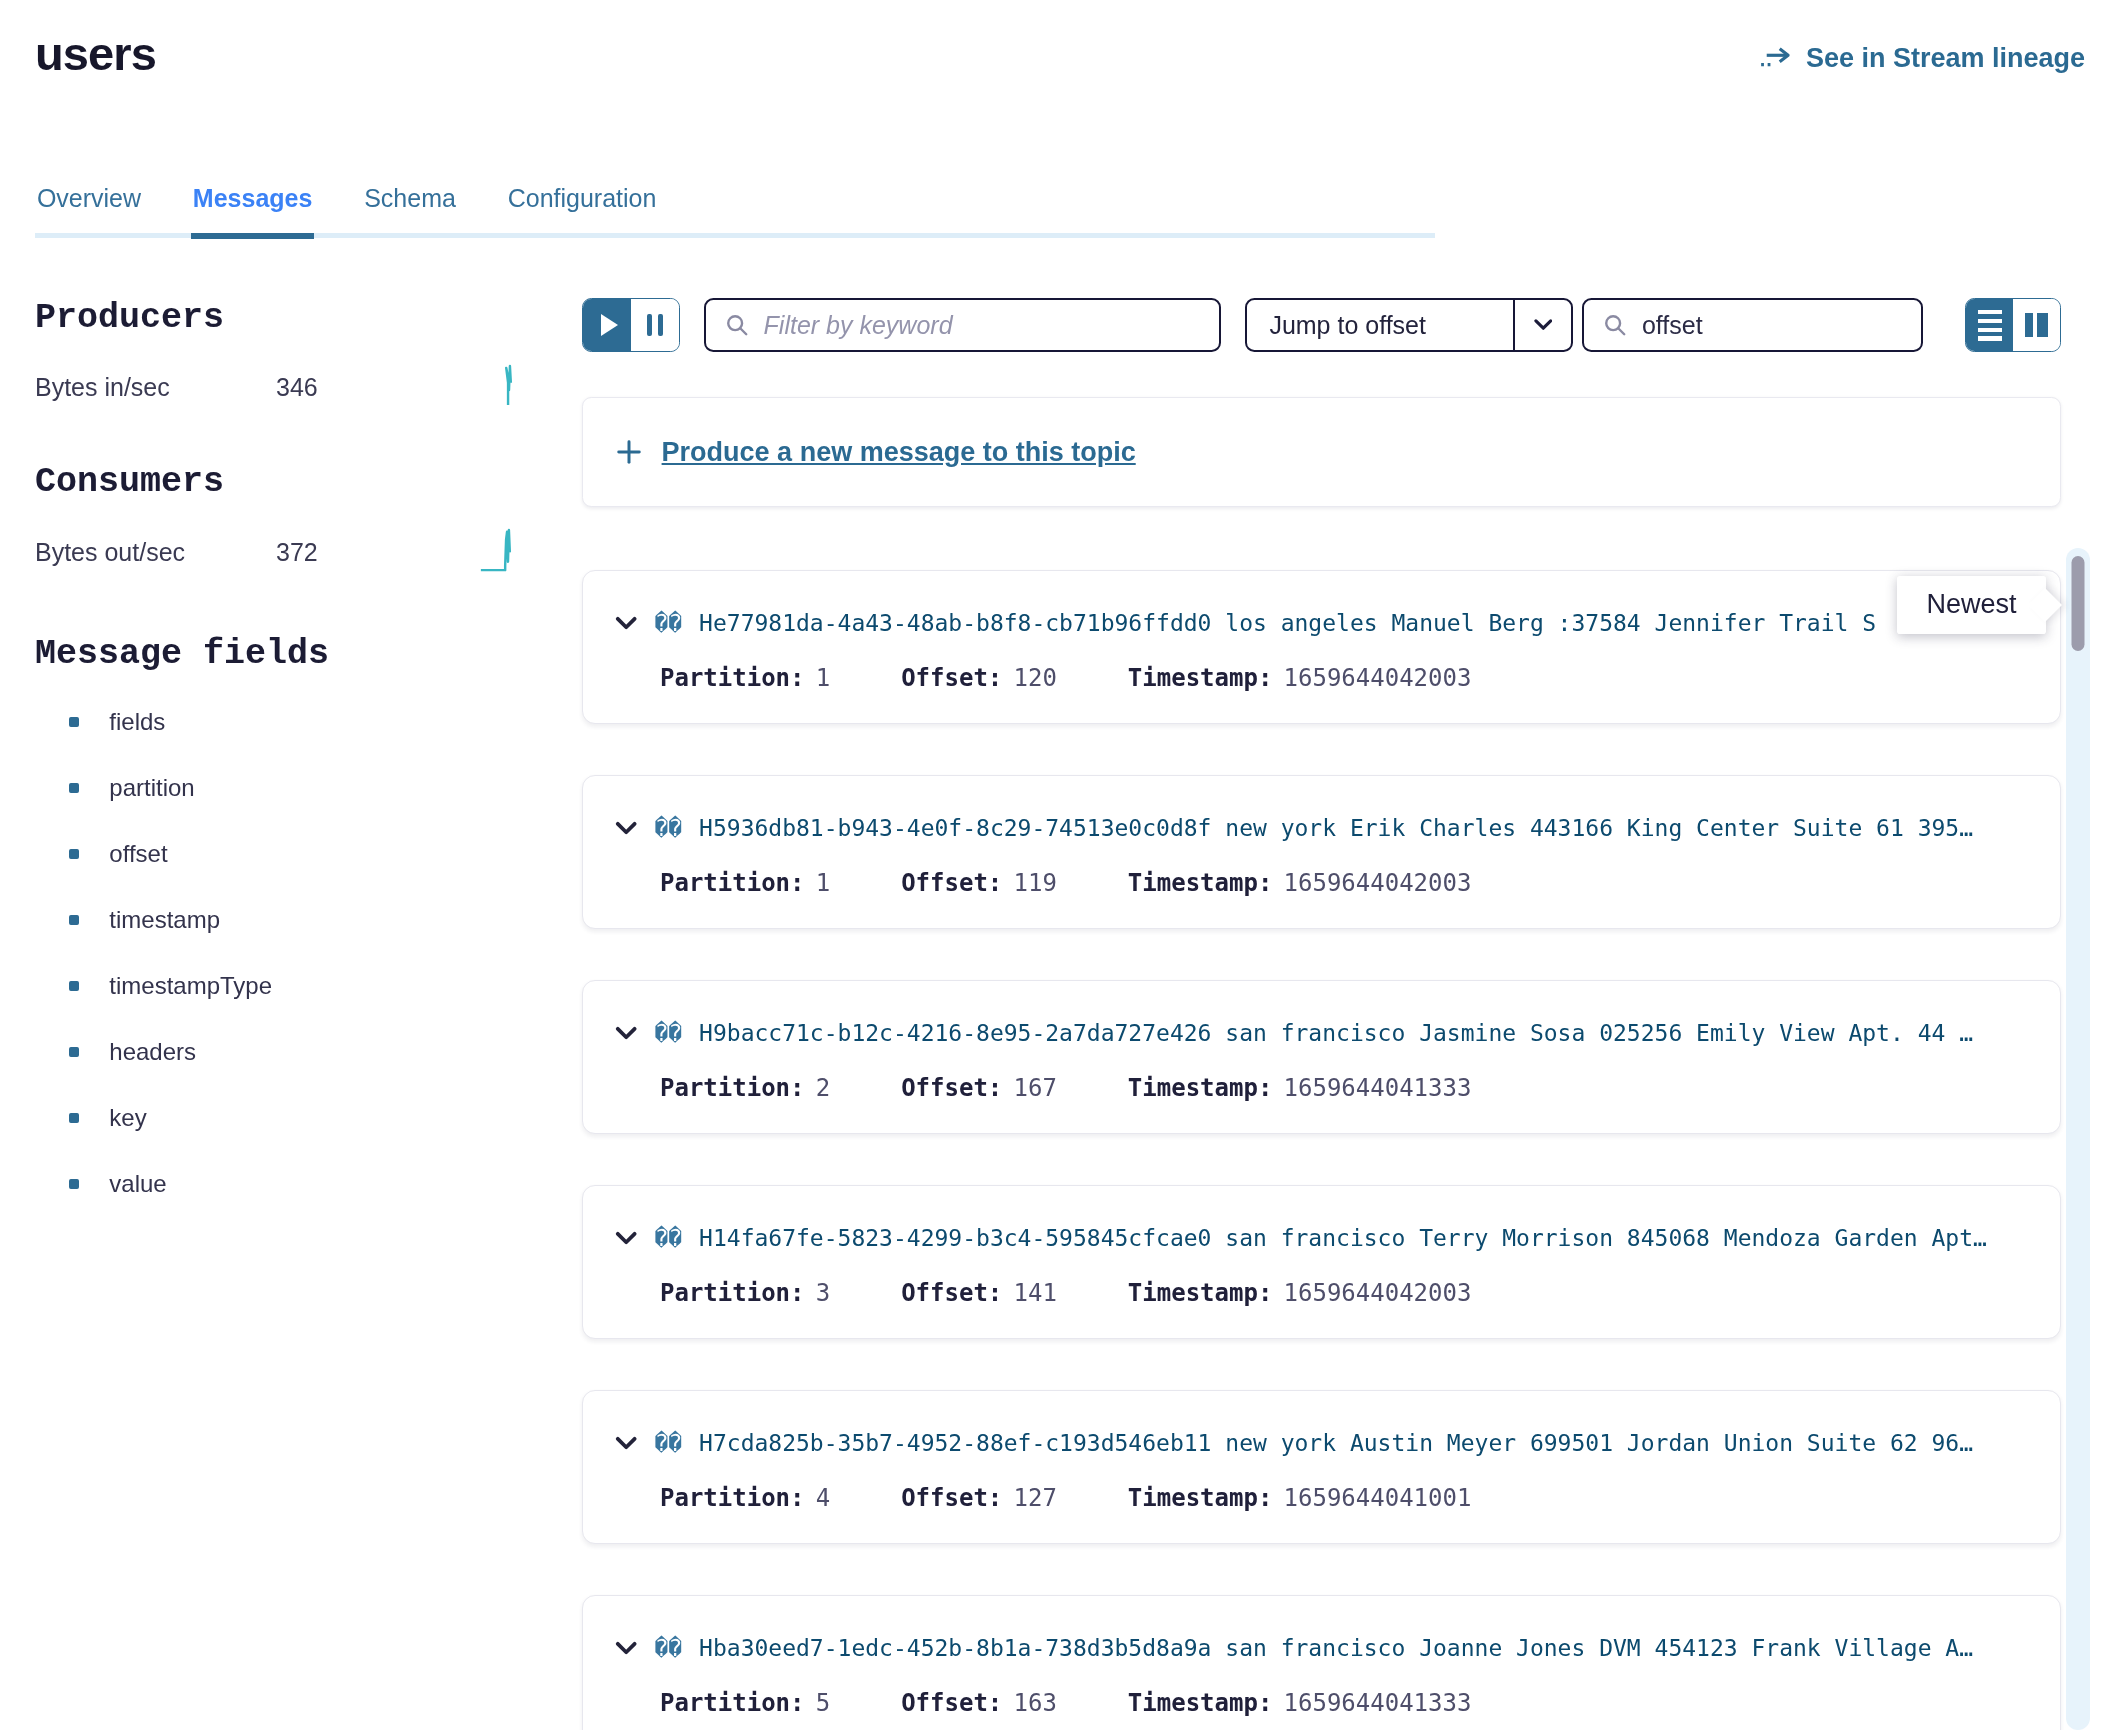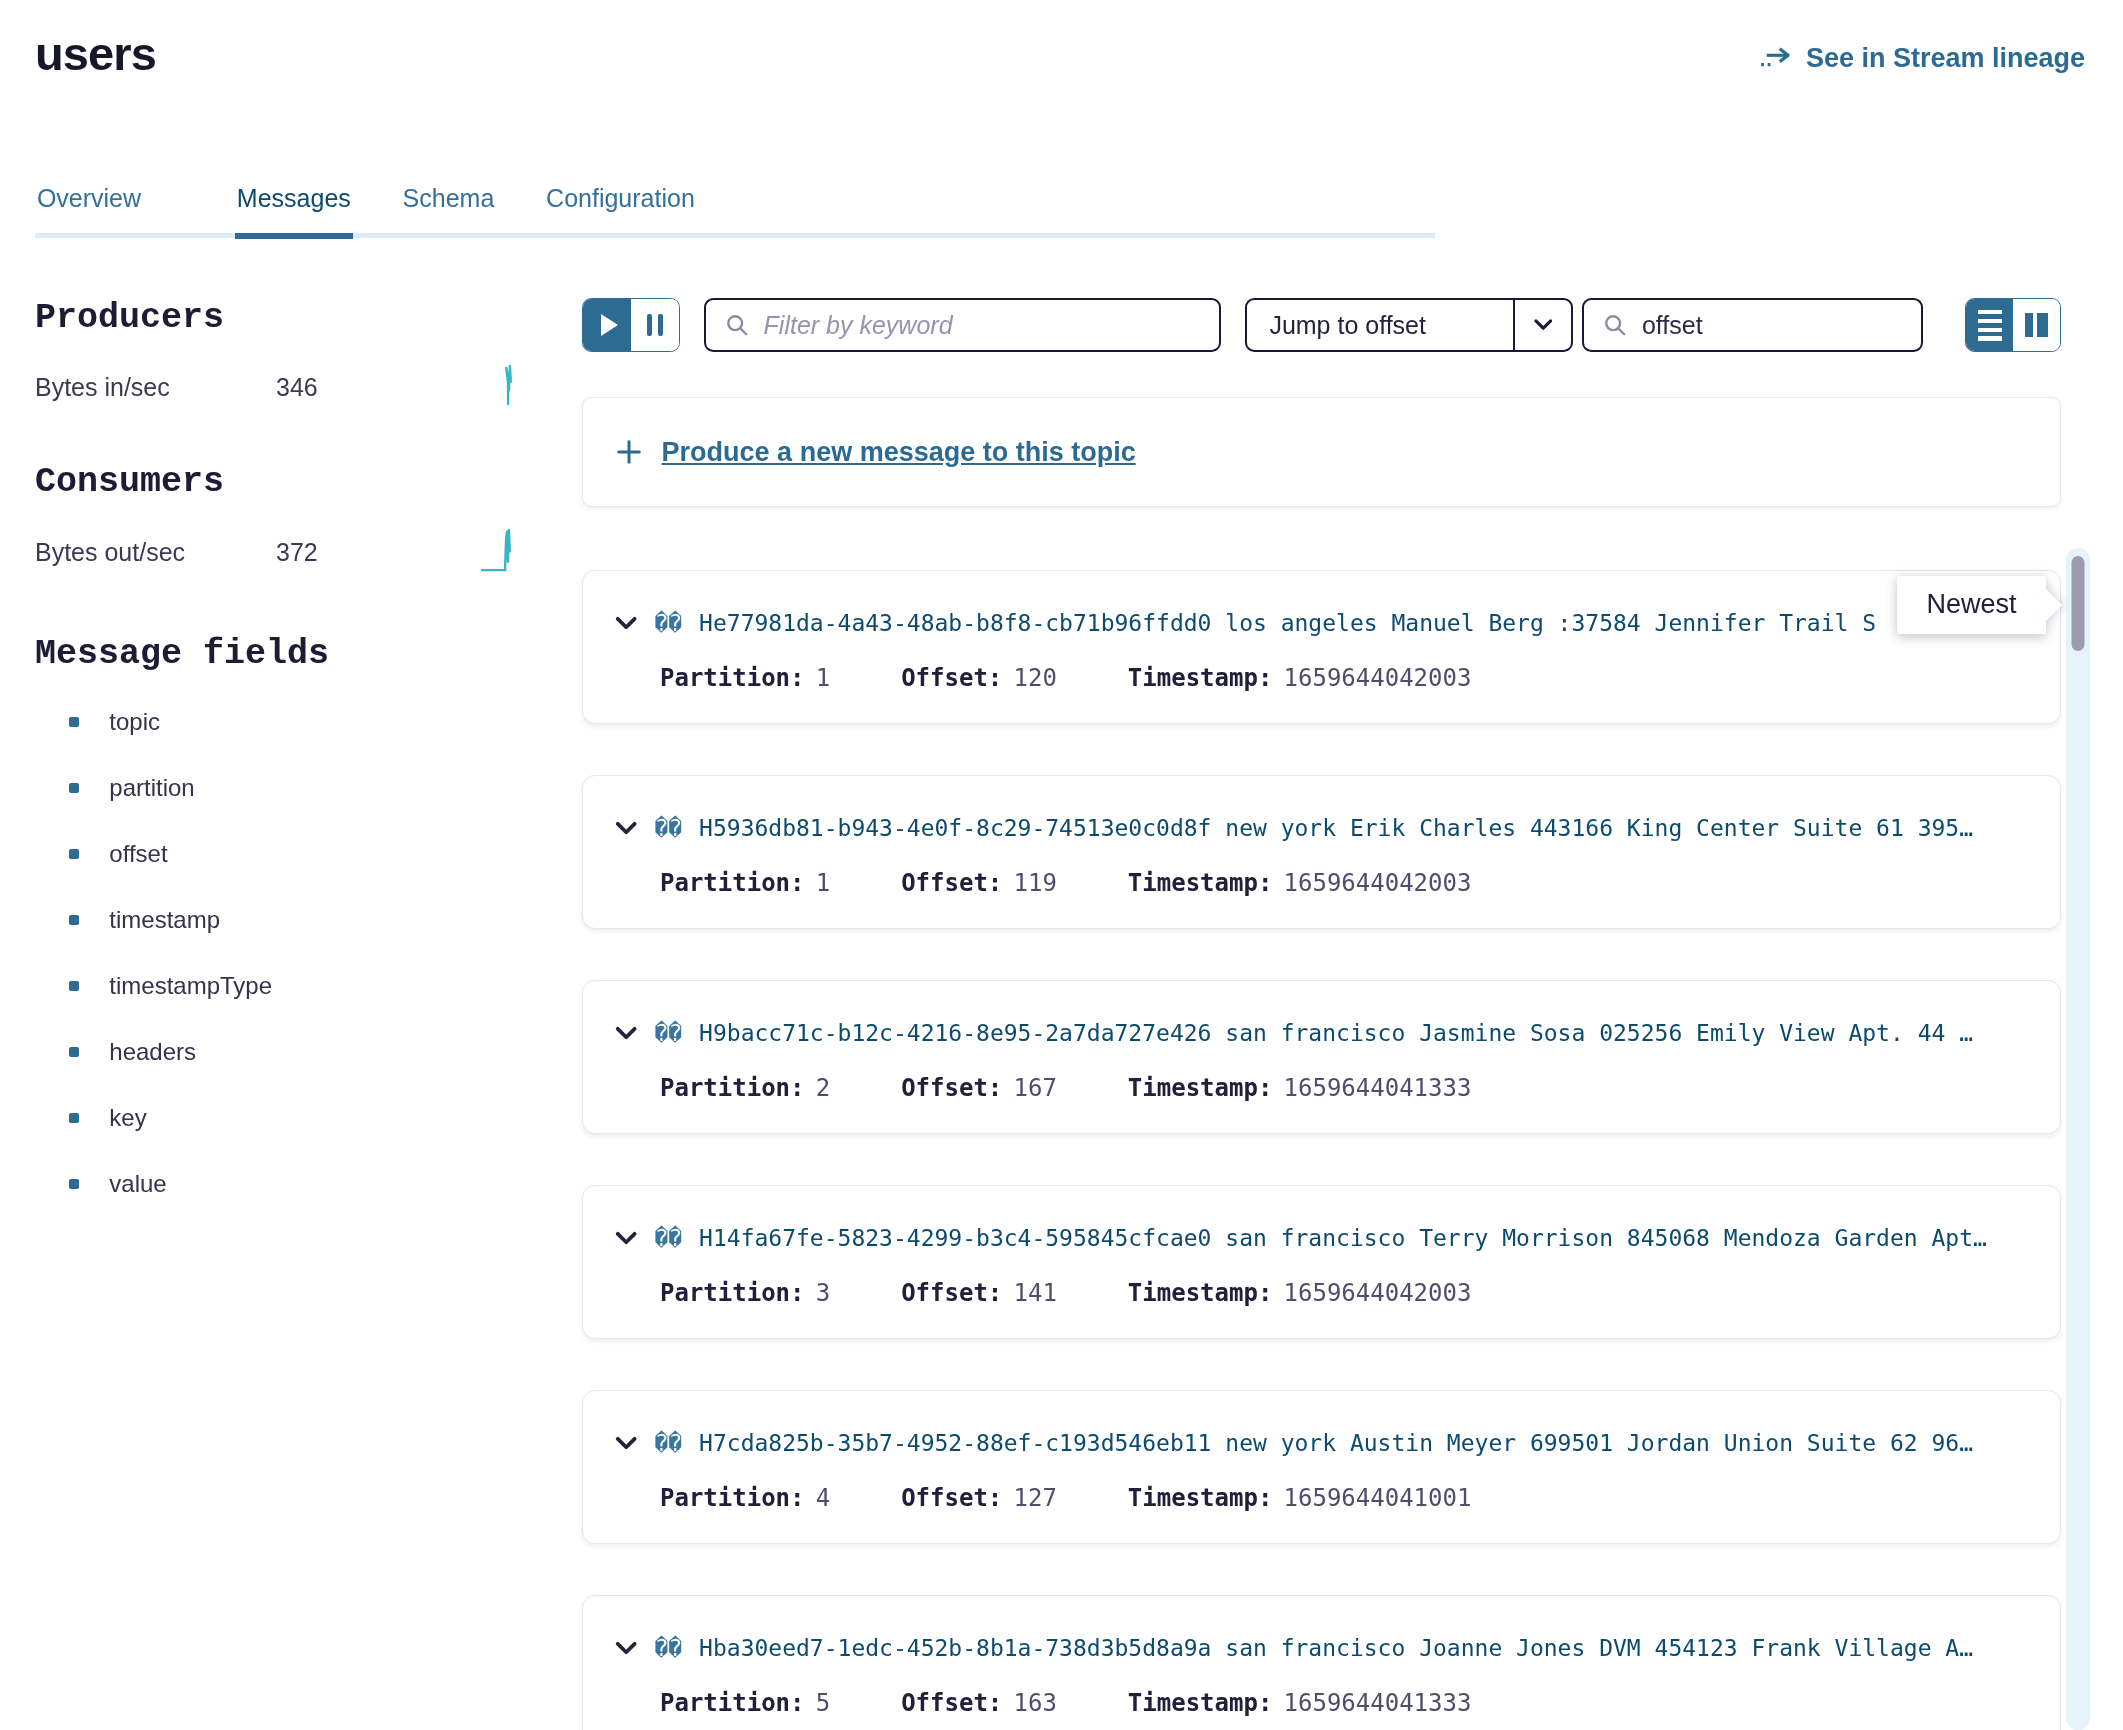--- a/index.html
+++ b/index.html
@@ -12,21 +12,21 @@
   .page { position:relative; width:2124px; height:1730px; }
 
   
   .hdr { display:flex; justify-content:space-between; align-items:flex-start; padding:28px 39px 0 35px; }
   .page-title { font-size:47px; font-weight:bold; margin:0; color:#17172b; letter-spacing:-0.9px; line-height:1.1; }
   .lineage-link { display:flex; align-items:center; gap:13px; color:#2b6a92; font-size:27px; font-weight:600; margin-top:15px; cursor:pointer; }
 
   
   .tabs { display:flex; gap:48px; margin:104px 0 0 35px; width:1400px; border-bottom:5.6px solid #ddedf8; }
   .tab { font-size:25px; color:#35709a; padding:0 1.9px 20.5px 1.9px; position:relative; cursor:pointer; font-weight:500; }
-  .tab.active { color:#0c4a6e; font-weight:400;margin-left:44px; }
+  .tab.active { color:#3b82f6; font-weight:700; }
   .tab.active::after { content:""; position:absolute; left:0; right:0; bottom:-5.6px; height:5.6px; background:#2d6b93; }
 
   
   .content { display:flex; margin-top:60px; padding-left:35px; }
   .sidebar { width:491px; flex:none; }
   .main { flex:1; margin-left:56px; margin-right:63px; position:relative; }
 
   
   .side-h { font-size:35px; font-weight:bold; color:#1c1c34; margin:0;font-family:Liberation Mono, monospace; }
   .metric { display:flex; align-items:center; margin-top:26px; }
@@ -144,21 +144,21 @@
           <svg width="43" height="45" viewBox="0 0 46 48">
             <polyline points="2,45 28,45 28,40 29,12 30,4 31,36 32,2 33,26" fill="none" stroke="#38b6c3" stroke-width="2.6" stroke-linejoin="round"></polyline>
           </svg>
         </span>
       </div>
 
       <h2 class="side-h mt-xl">Message fields</h2>
       <ul class="fields-list">
         <li>
             <span class="bullet"></span>
-            <span>topic</span>
+            <span>fields</span>
           </li>
         <li>
             <span class="bullet"></span>
             <span>partition</span>
           </li>
         <li>
             <span class="bullet"></span>
             <span>offset</span>
           </li>
         <li>

